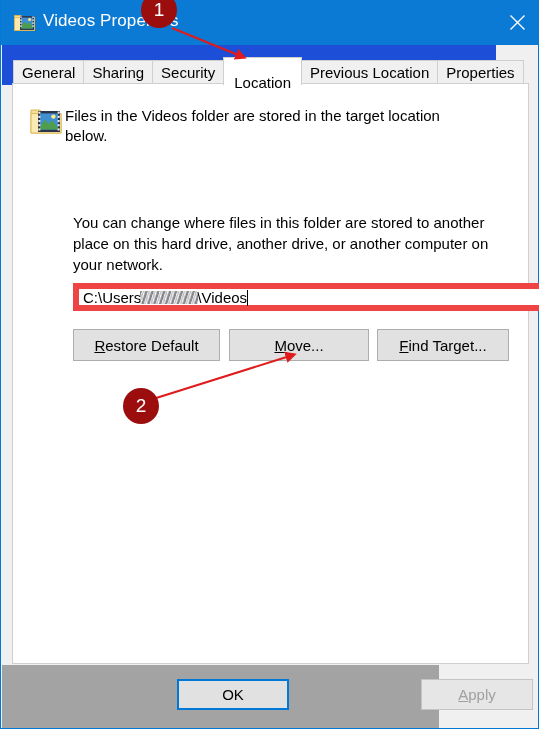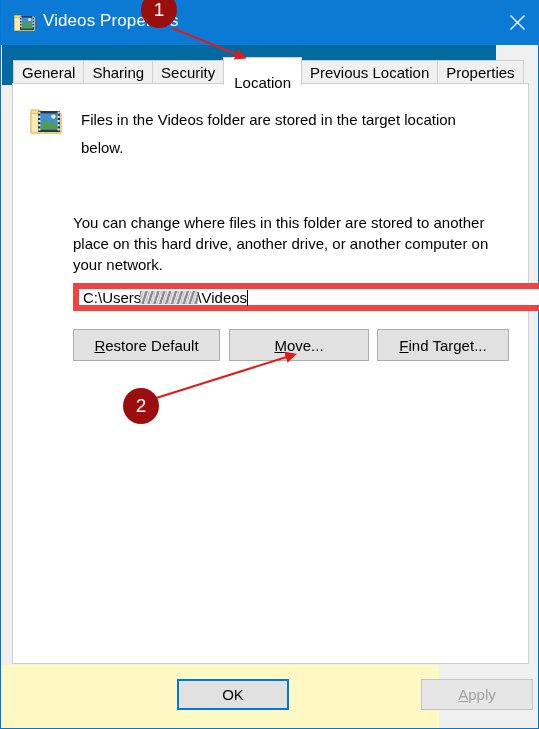--- a/index.html
+++ b/index.html
@@ -60,21 +60,21 @@
     cursor: default;
   }
   #close-button svg { display: block; }
 
   
   #tabstrip {
     position: absolute;
     left: 1px; top: 45px;
     width: 494px;
     height: 40px;
-    background: #0369a1;
+    background: #1d4ed8;
   }
   #tablist {
     position: absolute;
     left: 11px; top: 12px;
     height: 28px;
     display: flex;
     align-items: flex-end;
   }
   .tab {
     box-sizing: border-box;
@@ -113,25 +113,25 @@
     z-index: 1;
   }
 
   #header-icon {
     position: absolute;
     left: 17px; top: 22px;
     width: 32px; height: 30px;
   }
   #header-text {
     position: absolute;
-    left: 68px; top: 22px;
+    left: 52px; top: 22px;
     width: 410px;
     font-size: 15px;
     color: #000000;
-    line-height: 28px;
+    line-height: 20px;
   }
 
   #body-text {
     position: absolute;
     left: 60px; top: 101px;
     width: 420px;
     font-size: 15px;
     color: #000000;
     line-height: 21px;
     margin-top: 27px;
@@ -215,21 +215,21 @@
     left: 364px; top: 245px;
     width: 132px; height: 32px;
   }
 
   
   #footer {
     position: absolute;
     left: 1px; top: 665px;
     width: 437px;
     height: 63px;
-    background: #fef9c3;
+    background: #a3a3a3;
   }
   .footer-btn {
     position: absolute;
     top: 14px;
     width: 112px;
     height: 31px;
     box-sizing: border-box;
     background: #e1e1e1;
     border: 1px solid #adadad;
     font-size: 15px;

